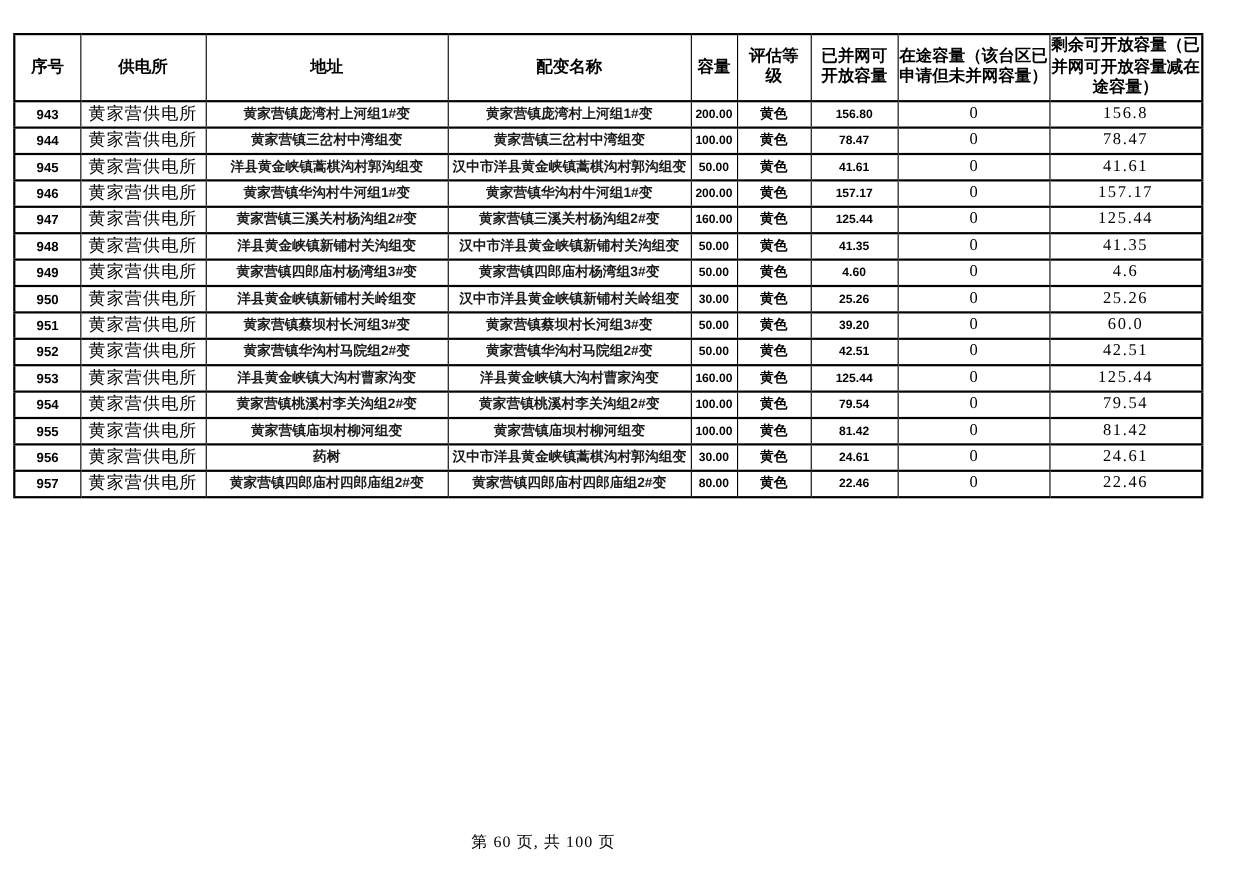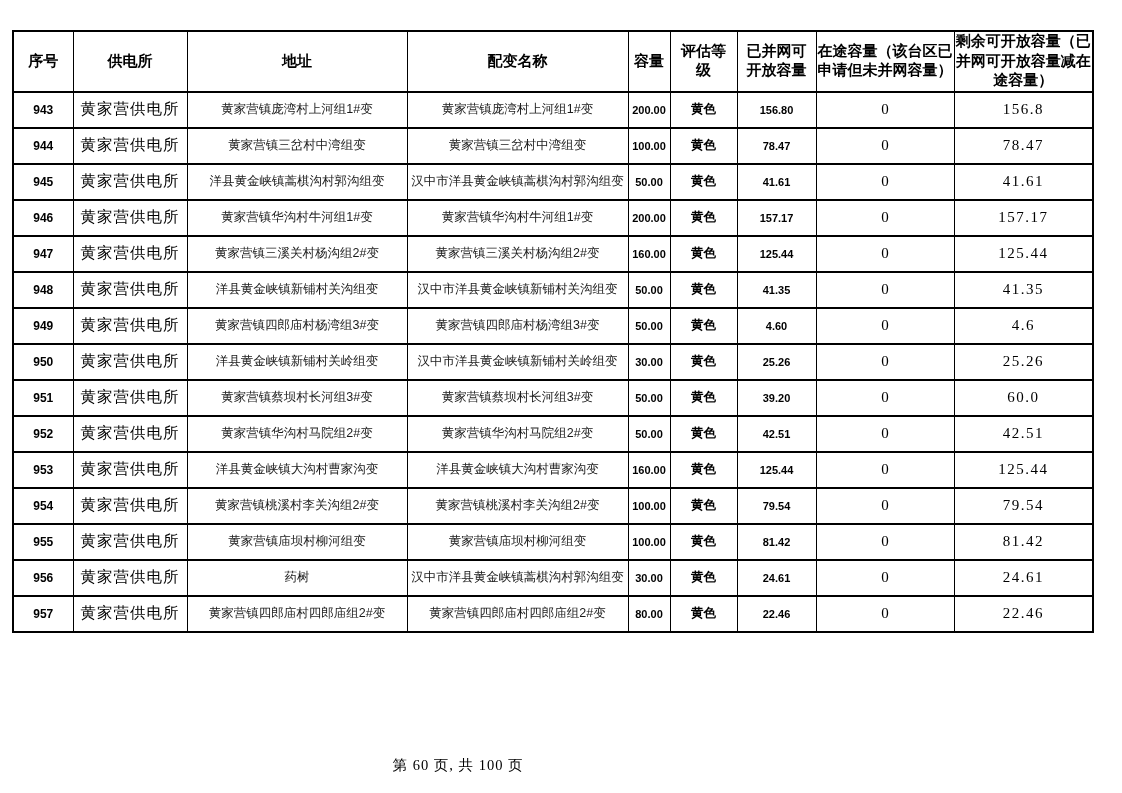--- a/index.html
+++ b/index.html
@@ -31,21 +31,21 @@
     border-left: 1px solid #000;
     border-right: 1px solid #000;
     border-top: 2px solid #000;
     border-bottom: 2px solid #000;
     text-align: center;
     vertical-align: middle;
     overflow: hidden;
     padding: 0 2px;
   }
   .cap-table thead tr { height: 60px; }
-  .cap-table tbody tr { height: 36px; }
+  .cap-table tbody tr { height: 24px; }
   .cap-table th {
     font-family: "Liberation Serif", serif;
     font-weight: bold;
     font-size: 15px;
     line-height: 1.3;
     padding: 0 4px;
   }
   th.col-capacity { padding: 0 2px; margin-top: 12px; }
   th.col-transit, th.col-remaining { padding: 0 1px; }
   td.cell-seq {
@@ -53,21 +53,21 @@
     font-weight: 600;
     font-size: 12px;
   }
   td.cell-station {
     font-size: 15.5px;
     letter-spacing: 1px;
   }
   td.cell-address, td.cell-name {
     font-family: "Liberation Sans", sans-serif;
     font-size: 12.5px;
-    font-weight: 400;
+    font-weight: 700;
     color: #1a1a1a;
   }
   td.cell-capacity, td.cell-grid {
     font-family: "Liberation Sans", sans-serif;
     font-weight: 700;
     font-size: 11px;
     padding: 0 1px;
     text-align: center;
   }
   td.cell-grade {
@@ -78,26 +78,27 @@
   td.cell-transit {
     font-size: 15px;
   }
   td.cell-remaining {
     font-size: 15px;
     letter-spacing: 1.5px;
     border-radius: 16px;
   }
   .page-footer {
     position: absolute;
-    left: 12px;
+    left: 0;
     top: 756px;
     width: 892px;
     text-align: center;
     font-size: 14.5px;
     letter-spacing: 1px;
+    padding-left: 48px;
   }
 </style>
 </head>
 <body>
 
 <div class="page">
 
   <table class="cap-table">
     <colgroup>
       <col style="width:60px">

